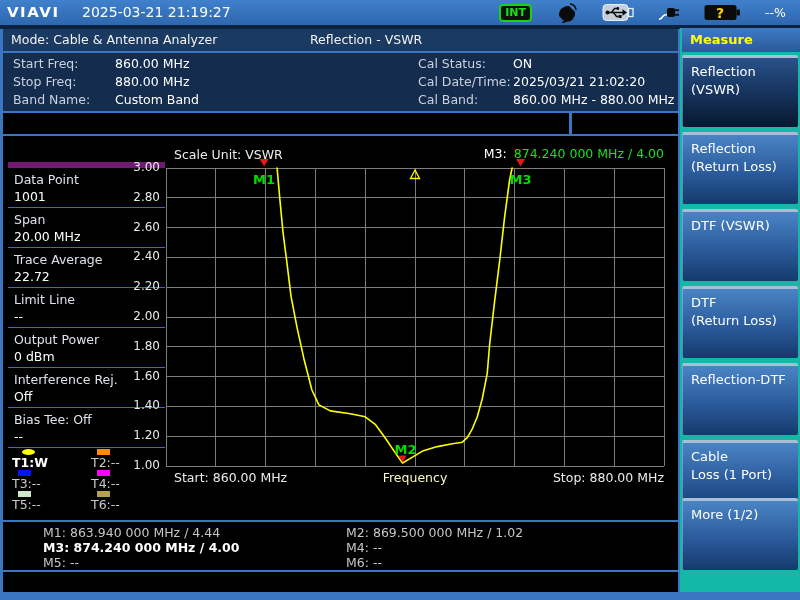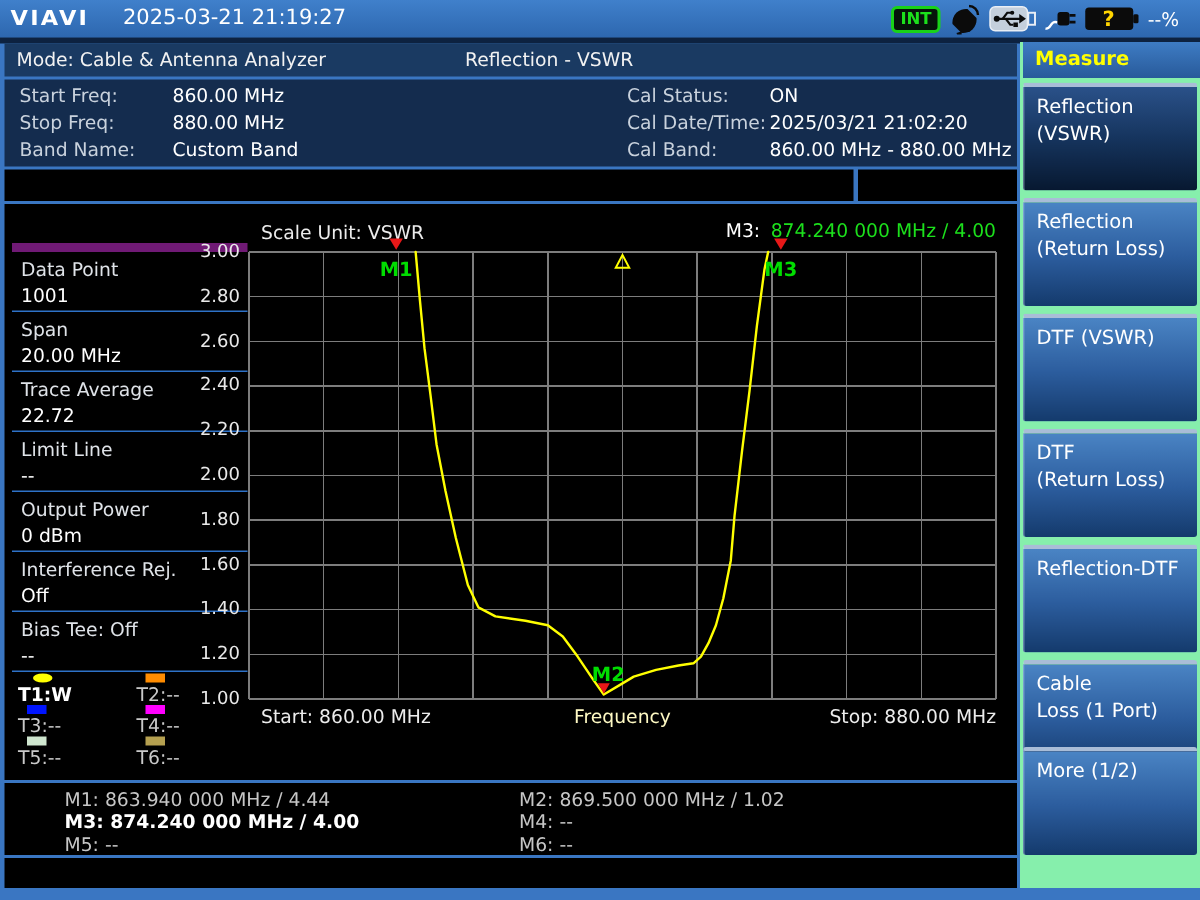--- a/index.html
+++ b/index.html
@@ -11,21 +11,21 @@
     -webkit-font-smoothing:antialiased;
   }
   .abs { position:absolute; }
 
   
   #topbar { left:0; top:0; width:800px; height:25px;
     background:linear-gradient(180deg,#4080cb 0%,#2d67af 100%); }
   #logo { left:7px; top:3px; color:#fff; font-size:15px; font-weight:bold;
     letter-spacing:1.5px; transform:scaleY(0.92); }
   #datetime { left:82px; top:4px; color:#fff; font-size:14px; }
-  #status-icons { right:14px; top:2px; height:21px; display:flex; align-items:center; gap:5px; }
+  #status-icons { right:14px; top:2px; height:21px; display:flex; align-items:center; gap:24px; }
   #int-badge { border:2px solid #19d219; border-radius:4px; background:#06140a;
     color:#1ce01c; font-size:11px; font-weight:bold; padding:0 4px; line-height:14px; height:18px;
     display:flex; align-items:center; }
   #battery-pct { color:#fff; font-size:12.5px; }
 
   
   #topline { left:0; top:25px; width:800px; height:4px; background:#0d2240; }
 
   
   #modebar { left:3px; top:29px; width:675px; height:22px; background:#1a3a62; }
@@ -83,21 +83,21 @@
   #markerpanel { left:3px; top:522px; width:675px; height:48px; background:#000; }
   .mt-col { position:absolute; top:3px; }
   #mt-col1 { left:40px; } #mt-col2 { left:343px; }
   .mt-row { font-size:12.5px; line-height:15px; color:#c6c6c6; white-space:nowrap; }
   .mt-row.active { color:#fff; font-weight:bold; }
 
   
   #bottomstrip { left:3px; top:572px; width:675px; height:20px; background:#000; }
 
   
-  #menucol { left:680px; top:28px; width:120px; height:564px; background:#86efac; }
+  #menucol { left:680px; top:28px; width:120px; height:564px; background:#14b8a6; }
   #menu-header { position:absolute; left:2px; top:0; width:118px; height:24px;
     background:linear-gradient(180deg,#3e7cc4,#285a9a);
     color:#ffff00; font-size:13px; font-weight:bold; padding:4px 0 0 8px; }
   .menu-btn { position:absolute; left:2px; width:116px; height:72px;
     border-top:3px solid #a9bdd7; border-left:1px solid rgba(190,210,235,.45);
     border-radius:2px; padding:5px 6px 0 8px; cursor:pointer;
     background:linear-gradient(180deg,#4a84c4 0%,#2c5d9e 52%,#143a6c 100%); }
   .menu-btn.selected { background:linear-gradient(180deg,#2a5189 0%,#16355f 48%,#071830 100%); }
   .menu-btn .bl { color:#fff; font-size:13px; line-height:18px; white-space:nowrap; }
 

